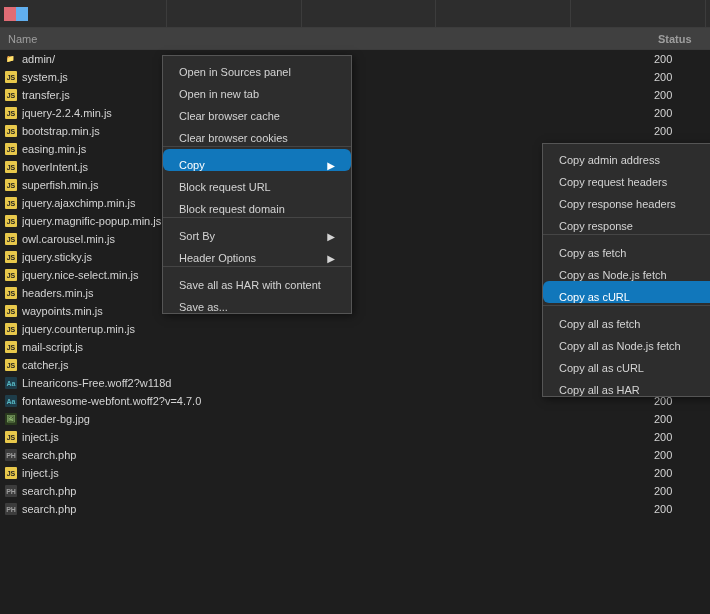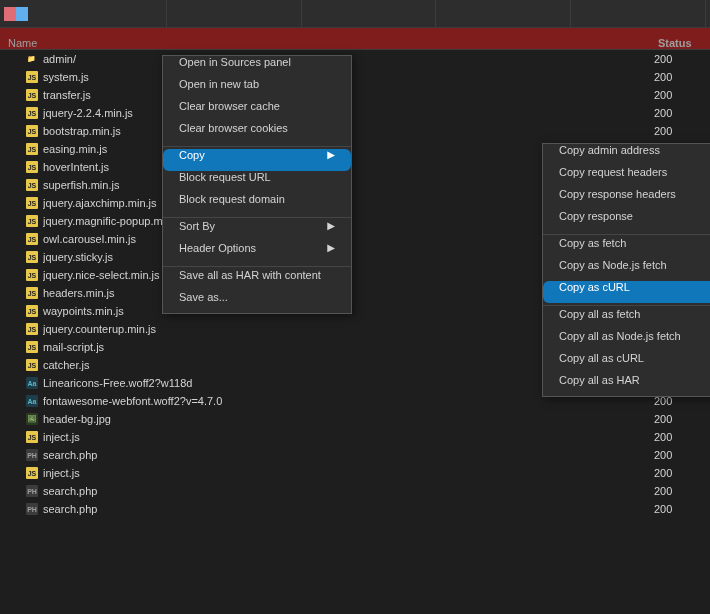--- a/index.html
+++ b/index.html
@@ -34,24 +34,24 @@
     }
     .timeline-segment {
       flex: 1;
       border-right: 1px solid #3c3c3c;
       height: 28px;
     }
 
     
     .header-row {
       height: 22px;
-      background: #7f1d1d;
+      background: #404040;
       border-bottom: 1px solid #3c3c3c;
       display: flex;
-      align-items: flex-end;
+      align-items: center;
     }
     .header-name {
       flex: 1;
       padding: 0 8px;
       color: #9e9e9e;
       font-size: 11px;
       font-weight: 500;
     }
     .header-status {
       width: 60px;
@@ -66,21 +66,20 @@
       background: #1e1e1e;
       height: calc(614px - 50px);
       overflow: hidden;
     }
     .file-item {
       height: 18px;
       display: flex;
       align-items: center;
       padding: 0 4px;
       cursor: pointer;
-      margin-left: 21px;
     }
     .file-icon {
       width: 14px;
       height: 14px;
       margin-right: 4px;
       display: flex;
       align-items: center;
       justify-content: center;
       flex-shrink: 0;
     }
@@ -112,21 +111,21 @@
       background: #2d2d2d;
       border: 1px solid #555;
       min-width: 190px;
       box-shadow: 2px 2px 8px rgba(0,0,0,0.5);
     }
 
     .menu-item {
       height: 22px;
       padding: 0 16px;
       display: flex;
-      align-items: flex-start;
+      align-items: flex-end;
       cursor: pointer;
       white-space: nowrap;
       color: #d4d4d4;
       font-size: 11px;
       position: relative;
     }
     .menu-item.highlighted {
       background: #1177bb;
       color: #ffffff;
       border-radius: 6px;

